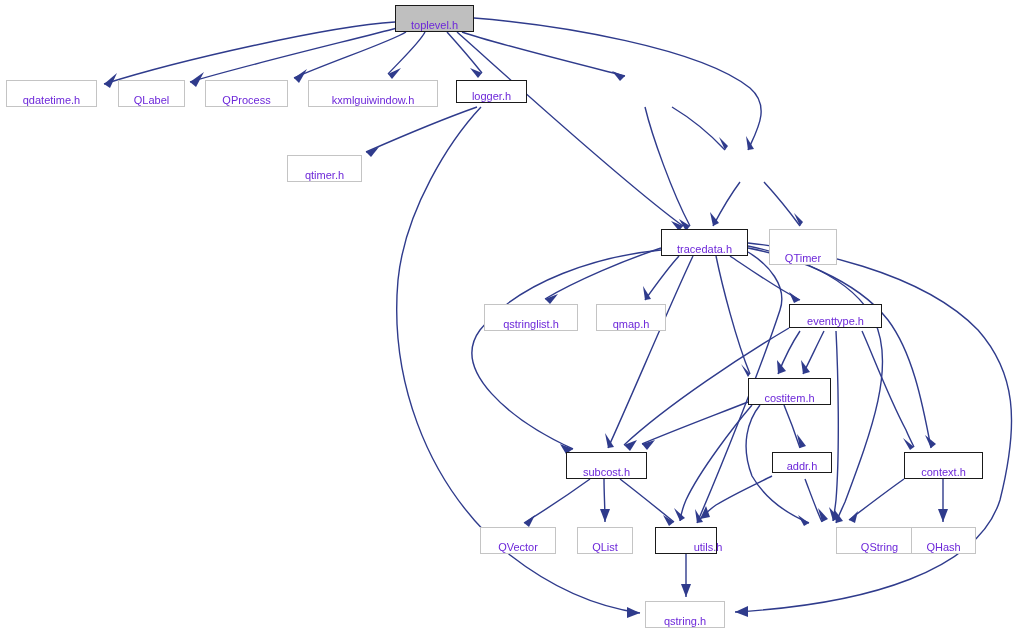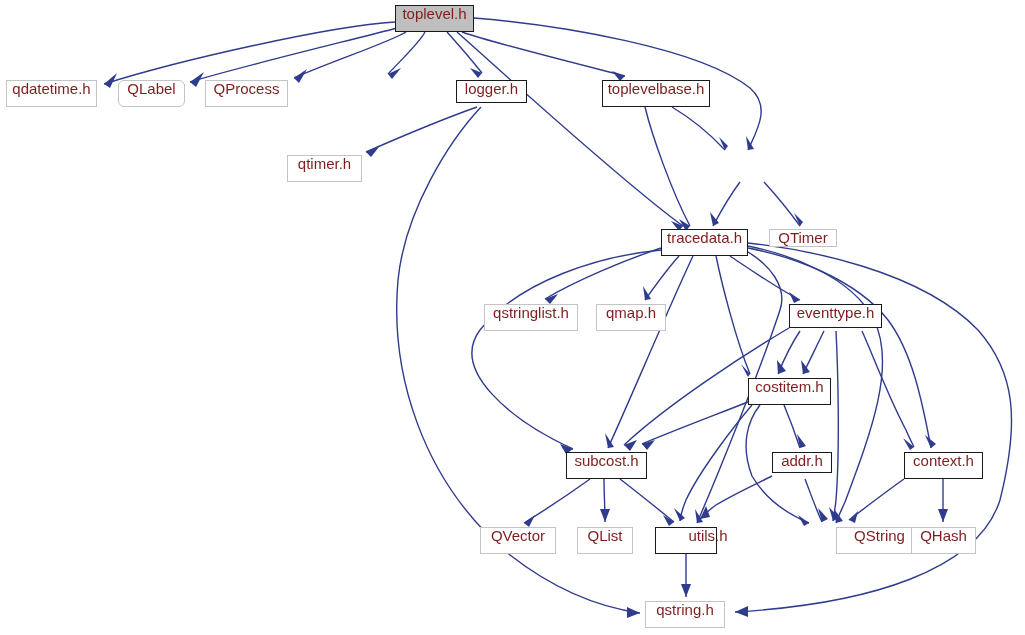--- a/index.html
+++ b/index.html
@@ -28,25 +28,25 @@
     stroke-width: 1.4;
   }
   .arrow-head {
     fill: #2f3b8c;
     stroke: none;
   }
   .node-box {
     position: absolute;
     box-sizing: border-box;
     display: flex;
-    align-items: flex-start;
+    align-items: flex-end;
     justify-content: center;
     background: #ffffff;
-    font-size: 15px;
-    color: #7f1d1d;
+    font-size: 11px;
+    color: #6d28d9;
     line-height: 1;
     white-space: nowrap;
     user-select: none;
   }
   .node-box.ext {
     border: 1px solid #c4c4c4;
   }
   .node-box.int {
     border: 1.6px solid #1a1a1a;
   }
@@ -192,47 +192,47 @@
   </svg>
 
   <div class="node-box current" style="left:395px; top:5px; width:79px; height:27px;">
     <span class="node-label">toplevel.h</span>
   </div>
 
   <div class="node-box ext" style="left:6px; top:80px; width:91px; height:27px;">
     <span class="node-label">qdatetime.h</span>
   </div>
 
-  <div class="node-box ext" style="left:118px; top:80px; width:67px; height:27px;border-radius:6px;">
+  <div class="node-box ext" style="left:118px; top:80px; width:67px; height:27px;">
     <span class="node-label">QLabel</span>
   </div>
 
   <div class="node-box ext" style="left:205px; top:80px; width:83px; height:27px;">
     <span class="node-label">QProcess</span>
   </div>
 
+  <div class="node-box ext" style="left:308px; top:80px; width:130px; height:27px;">
+    <span class="node-label">kxmlguiwindow.h</span>
+  </div>
 
   <div class="node-box int" style="left:456px; top:80px; width:71px; height:23px;">
     <span class="node-label">logger.h</span>
   </div>
 
-  <div class="node-box int" style="left:602px; top:80px; width:108px; height:27px;">
-    <span class="node-label">toplevelbase.h</span>
-  </div>
 
   <div class="node-box ext" style="left:287px; top:155px; width:75px; height:27px;">
     <span class="node-label">qtimer.h</span>
   </div>
 
 
   <div class="node-box int" style="left:661px; top:229px; width:87px; height:27px;">
     <span class="node-label">tracedata.h</span>
   </div>
 
-  <div class="node-box ext" style="left:769px; top:229px; width:68px; height:18px;">
+  <div class="node-box ext" style="left:769px; top:229px; width:68px; height:36px;">
     <span class="node-label">QTimer</span>
   </div>
 
   <div class="node-box ext" style="left:484px; top:304px; width:94px; height:27px;">
     <span class="node-label">qstringlist.h</span>
   </div>
 
   <div class="node-box ext" style="left:596px; top:304px; width:70px; height:27px;">
     <span class="node-label">qmap.h</span>
   </div>

